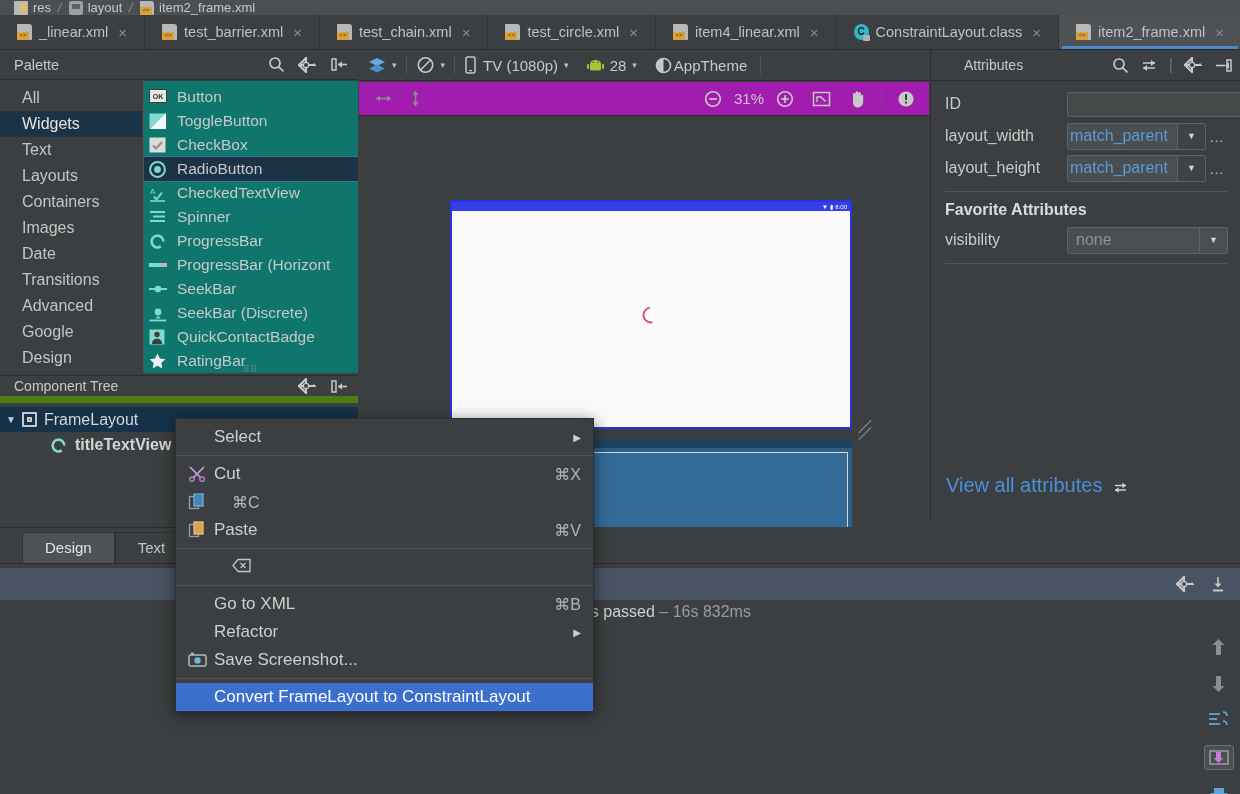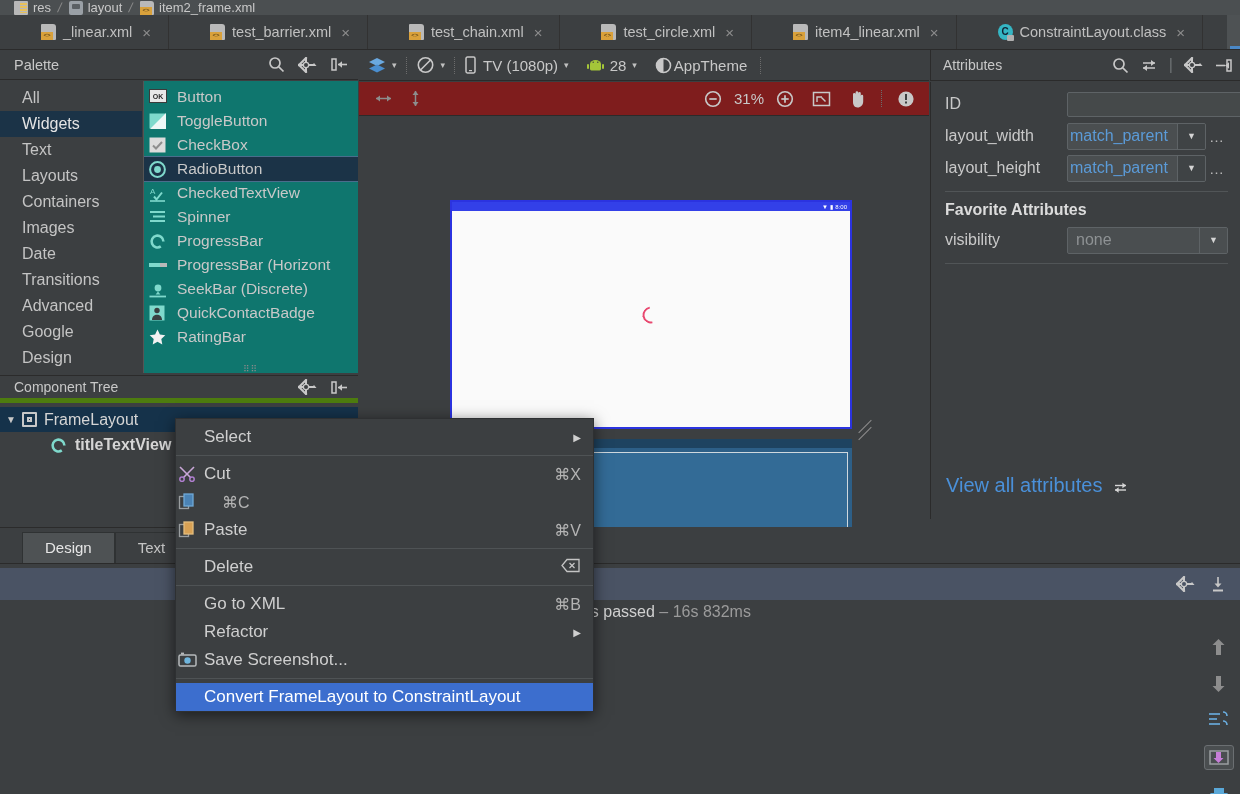--- a/index.html
+++ b/index.html
@@ -35,21 +35,20 @@
   #tabbar {
     position: absolute; left: 0; top: 15px; width: 1240px; height: 35px;
     background: #3c3f41; display: flex; align-items: stretch;
     border-bottom: 1px solid #2b2b2b;
   }
   .tab {
     display: flex; align-items: center; gap: 7px;
     padding: 0 17px; font-size: 14.5px; color: #c0c0c0;
     border-right: 1px solid #323232; position: relative; white-space: nowrap;
     cursor: default;
-    margin-left: 24px;
   }
   .tab.sel { background: #4e5254; }
   .tab.sel::after {
     content:""; position:absolute; left:3px; right:3px; bottom:0; height:3px; background:#4a88c7;
   }
   .tab .tico { width: 15px; height: 16px; position: relative; flex: 0 0 auto; }
   .tab .tclose { color: #8d8d8d; font-size: 15px; margin-left: 3px; }
   .ico-class{border-radius:50%;background:#35b6c4;width:15px;height:15px;color:#123;
     font-size:10px;font-weight:bold;text-align:center;line-height:15px;font-family:"Liberation Sans",sans-serif;}
   .ico-class::after{content:"";position:absolute;right:-1px;bottom:-1px;width:7px;height:6px;background:#b0b0b0;border-radius:1px;}
@@ -80,21 +79,21 @@
   .pitem.sel { background:#1b3347; outline:1px solid #4a6d8c; }
   .pi { width:20px; height:16px; flex:0 0 auto; position:relative; }
 
   #palette-grip { position:absolute; left:143px; top:364px; width:215px; height:9px;
     display:flex; align-items:center; justify-content:center; color:#8a8a8a; font-size:9px; letter-spacing:1px;}
 
   
   #ct-head {
     position:absolute; left:0; top:375px; width:358px; height:28px;
     background:#3c3f41; display:flex; align-items:center; padding-left:14px;
-    border-top:1px solid #2b2b2b; border-bottom:5px solid #4d7c0f;
+    border-top:1px solid #2b2b2b; border-bottom:7px solid #4d7c0f;
   }
   #ct-head .title{font-size:14px;color:#c8c8c8;}
   #ct-head .tools{margin-left:auto;display:flex;align-items:center;gap:13px;padding-right:10px;}
   #ct-body { position:absolute; left:0; top:404px; width:358px; height:116px; background:#3c3f41; padding-top:3px;}
   .ctrow{height:25px;display:flex;align-items:center;font-size:16px;color:#d5d5d5;cursor:default;}
   .ctrow.sel{background:#15324a;}
   .ctarrow{width:22px;text-align:center;font-size:10px;color:#c8c8c8;}
   .ctico{width:18px;height:16px;margin-right:7px;position:relative;flex:0 0 auto;}
   .ico-frame{border:2px solid #c8c8c8;border-radius:1px;width:15px;height:15px;}
   .ico-frame::after{content:"";position:absolute;left:3px;top:3px;right:3px;bottom:3px;border:2px solid #c8c8c8;}
@@ -108,21 +107,21 @@
   
   #surf-top{
     position:absolute;left:359px;top:50px;width:570px;height:31px;background:#3c3f41;
     display:flex;align-items:center;gap:0;border-bottom:1px solid #2b2b2b;
   }
   .tb-item{display:flex;align-items:center;gap:6px;padding:0 9px;font-size:15px;color:#c8c8c8;cursor:default;}
   .tb-div{width:1px;height:17px;border-left:1px dotted #6c6c6c;}
   .caret{font-size:9px;color:#c0c0c0;}
 
   #surf-top2{
-    position:absolute;left:359px;top:82px;width:570px;height:34px;background:#7f1d1d;
+    position:absolute;left:359px;top:82px;width:570px;height:34px;background:#a21caf;
     display:flex;align-items:center;border-bottom:1px solid #2b2b2b;text-align:center;
   }
 
   #canvas{
     position:absolute;left:359px;top:117px;width:570px;height:410px;background:#3c3f41;overflow:hidden;
   }
   #device{
     position:absolute;left:91px;top:83px;width:402px;height:229px;
     background:#fafafa;border:2px solid #2b33e0;
   }
@@ -143,21 +142,21 @@
   #bp-inner{position:absolute;left:2px;top:4px;right:4px;bottom:0;background:#336b96;border:1px solid #cfd8de;border-bottom:none;}
   .bp-handle{position:absolute;width:22px;height:22px;}
   .bp-handle i{position:absolute;width:18px;height:0;border-top:1px solid #8d8d8d;transform:rotate(-45deg);top:6px;left:0;}
   .bp-handle i:nth-child(2){top:13px;}
 
   
   #attr-head{
     position:absolute;left:930px;top:50px;width:310px;height:31px;background:#3c3f41;
     display:flex;align-items:center;padding-left:12px;border-bottom:1px solid #2b2b2b;border-left:1px solid #2b2b2b;
   }
-  #attr-head .title{font-size:14px;color:#c8c8c8;}
+  #attr-head .title{font-size:14px;color:#c8c8c8;margin-left:21px;}
   #attr-head .tools{margin-left:auto;display:flex;align-items:center;gap:11px;padding-right:8px;}
   #attr-body{position:absolute;left:930px;top:82px;width:310px;height:437px;background:#3c3f41;border-left:1px solid #2b2b2b;padding:6px 12px 0 14px;}
   .arow{display:flex;align-items:center;height:32px;}
   .alabel{font-size:16px;color:#c9c9c9;width:122px;flex:0 0 auto;}
   .afield{height:25px;flex:1;background:#45494a;border:1px solid #5e6366;border-radius:2px;}
   .acombo{height:27px;flex:1;display:flex;align-items:stretch;background:#4a4e50;border:1px solid #5e6366;border-radius:2px;overflow:hidden;}
   .acombo .val{flex:1;display:flex;align-items:center;padding-left:2px;font-size:16px;color:#5b9bd8;overflow:hidden;white-space:nowrap;}
   .acombo.dim .val{color:#8e9294;padding-left:8px;}
   .acombo .arrow{width:28px;background:#3f4345;display:flex;align-items:center;justify-content:center;color:#d4d4d4;font-size:9px;border-left:1px solid #5e6366;}
   .acombo.dim .arrow{background:#4a4e50;}
@@ -177,21 +176,21 @@
   #all5{position:absolute;left:562px;top:604px;font-size:15px;color:#4b4e50;}
   #right-rail{position:absolute;left:1197px;top:600px;width:43px;height:194px;background:#3c3f41;
     display:flex;flex-direction:column;align-items:center;padding-top:38px;gap:17px;}
 
   
   #ctxmenu{
     position:absolute;left:175px;top:418px;width:419px;
     background:#3c3f41;border:1px solid #2e3032;
     box-shadow:0 3px 14px rgba(0,0,0,.55); padding:4px 0 0;
   }
-  .mi{height:28px;display:flex;align-items:center;padding:0 12px 0 2px;font-size:17px;color:#cfcfcf;cursor:default;white-space:nowrap;}
+  .mi{height:28px;display:flex;align-items:center;padding:0 12px 0 12px;font-size:17px;color:#cfcfcf;cursor:default;white-space:nowrap;}
   .mi .mico{width:22px;height:18px;flex:0 0 auto;position:relative;margin-right:4px;}
   .mi .mlabel{flex:1;}
   .mi .macc{color:#b4b4b4;font-size:16px;margin-left:18px;}
   .mi .msub{color:#cfcfcf;font-size:10px;}
   .mi.hi{background:#3c6ece;color:#ffffff;}
   .mi.hi .mlabel{color:#ffffff;}
   .msep{height:1px;background:#4f5355;margin:4px 0;}
 
   .sc-ico svg{display:block;}
 </style>
@@ -358,20 +357,27 @@
         <span>ProgressBar</span>
       </div>
       <div class="pitem">
         <span class="pi"><svg width="18" height="12" viewBox="0 0 18 12">
             <rect x="0" y="4" width="11" height="4" fill="#7fd9cc"></rect>
             <rect x="11" y="4" width="7" height="4" fill="#b9b9b9"></rect>
           </svg></span>
         <span>ProgressBar (Horizont</span>
       </div>
       <div class="pitem">
+        <span class="pi"><svg width="19" height="12" viewBox="0 0 19 12">
+            <line x1="0" y1="6" x2="18" y2="6" stroke="#7fd9cc" stroke-width="2"></line>
+            <circle cx="9" cy="6" r="3.2" fill="#7fd9cc"></circle>
+          </svg></span>
+        <span>SeekBar</span>
+      </div>
+      <div class="pitem">
         <span class="pi"><svg width="18" height="17" viewBox="0 0 18 17">
             <circle cx="9" cy="7" r="3.4" fill="#7fd9cc"></circle>
             <path d="M9 10.5l-2.4 3h4.8z" fill="#7fd9cc"></path>
             <line x1="0.5" y1="15.5" x2="17" y2="15.5" stroke="#7fd9cc" stroke-width="1.8"></line>
           </svg></span>
         <span>SeekBar (Discrete)</span>
       </div>
       <div class="pitem">
         <span class="pi"><svg width="16" height="16" viewBox="0 0 16 16">
             <rect x="0.5" y="0.5" width="15" height="15" fill="#7fd9cc"></rect>
@@ -748,21 +754,20 @@
         <span class="mico"><svg width="20" height="18" viewBox="0 0 20 18">
             <rect x="1.5" y="3.5" width="9" height="12" fill="none" stroke="#9a9ea0" stroke-width="1.3"></rect>
             <rect x="6" y="1" width="9" height="12" fill="#d8a154" stroke="#e4be7e" stroke-width="1.3"></rect>
           </svg></span>
         <span class="mlabel">Paste</span>
         <span class="macc">⌘V</span>
       </div>
       <div class="msep"></div>
       <div class="mi">
         <span class="mico"></span>
-        <span class="mlabel">Delete</span>
         <span class="macc"><svg width="20" height="15" viewBox="0 0 20 15">
             <path d="M6 1.5h12v12H6L1 7.5z" fill="none" stroke="#c4c4c4" stroke-width="1.3"></path>
             <line x1="8.5" y1="5" x2="13.5" y2="10" stroke="#c4c4c4" stroke-width="1.3"></line>
             <line x1="13.5" y1="5" x2="8.5" y2="10" stroke="#c4c4c4" stroke-width="1.3"></line>
           </svg></span>
       </div>
       <div class="msep"></div>
       <div class="mi">
         <span class="mico"></span>
         <span class="mlabel">Go to XML</span>

